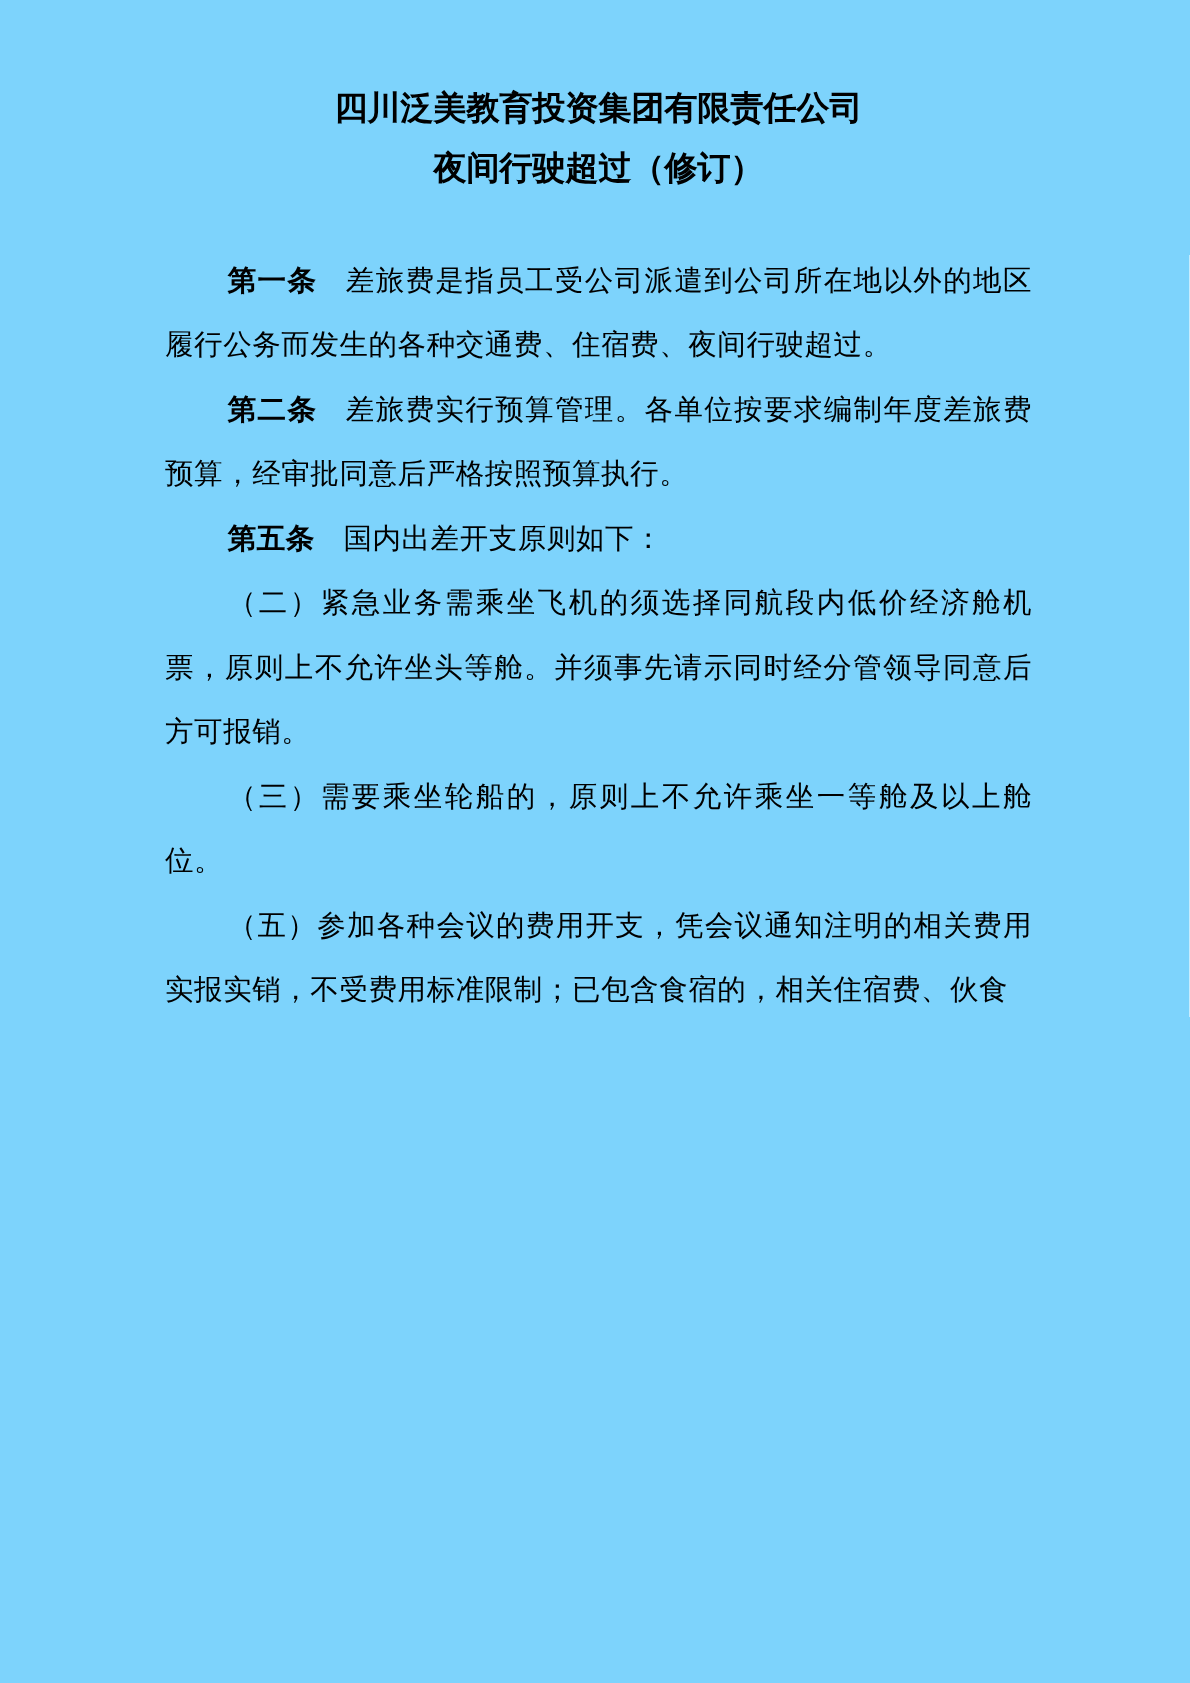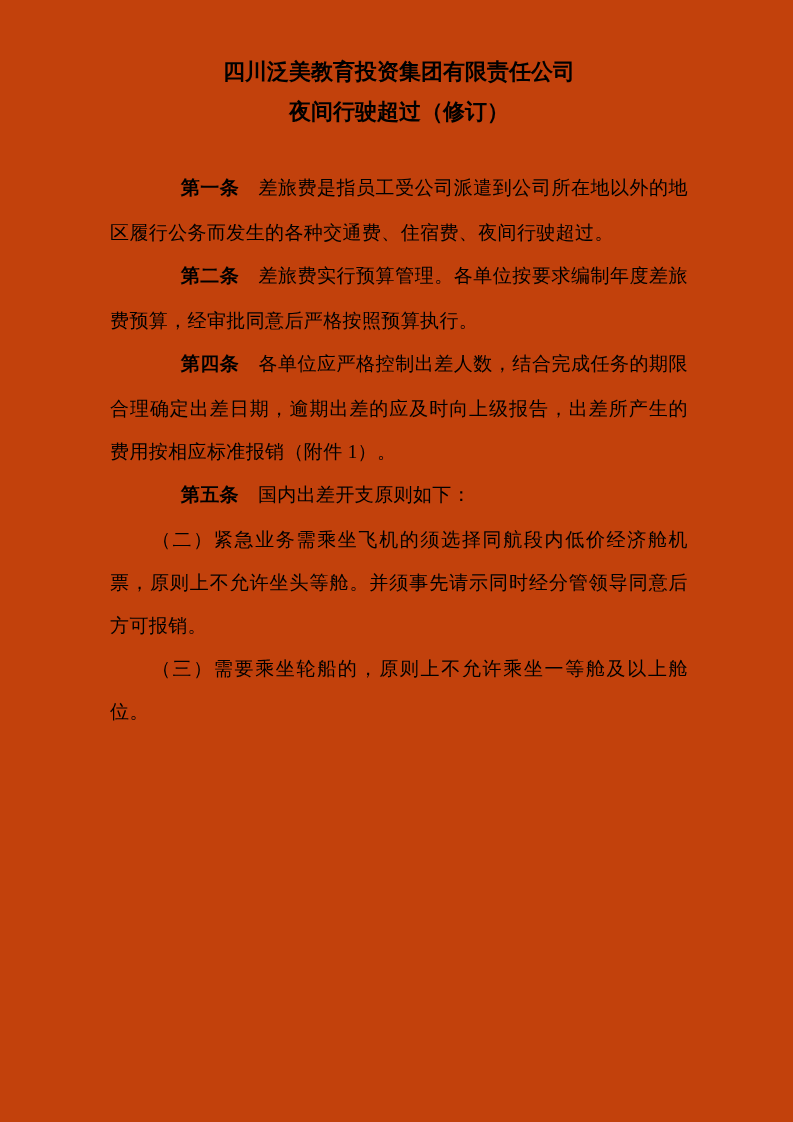--- a/index.html
+++ b/index.html
@@ -5,21 +5,21 @@
   html, body {
     margin: 0;
     padding: 0;
     background: #ffffff;
   }
   .page {
     position: relative;
     width: 793px;
     height: 1122px;
     margin: 0 auto;
-    background: #c2410c;
+    background: #7dd3fc;
     box-sizing: border-box;
     padding: 52px 105px 0 110px;
     overflow: hidden;
     font-family: "Liberation Serif", serif;
     color: #000000;
   }
   .doc-title {
     margin: 0;
     text-align: center;
     font-family: "Liberation Sans", sans-serif;
@@ -35,24 +35,23 @@
     font-size: 19px;
     line-height: 43px;
     text-align: justify;
     letter-spacing: 0.02em;
   }
   .para {
     margin: 0;
     text-indent: 2.2em;
   }
   .para-label {
-    font-family: Liberation Mono, monospace;
+    font-family: Liberation Serif, serif;
     font-weight: 700;
     margin-right: 1em;
-    margin-left: 29px;
   }
   .para-label:empty {
     display: none;
     margin-right: 0;
   }
 </style>
 </head>
 <body>
 
 <div class="page">
@@ -62,26 +61,26 @@
 
   <div class="title-spacer"></div>
 
   <div class="doc-body">
 
     <p class="para"><b class="para-label">第一条</b><span class="para-text">差旅费是指员工受公司派遣到公司所在地以外的地区履行公务而发生的各种交通费、住宿费、夜间行驶超过。</span></p>
 
     <p class="para"><b class="para-label">第二条</b><span class="para-text">差旅费实行预算管理。各单位按要求编制年度差旅费预算，经审批同意后严格按照预算执行。</span></p>
 
 
-    <p class="para"><b class="para-label">第四条</b><span class="para-text">各单位应严格控制出差人数，结合完成任务的期限合理确定出差日期，逾期出差的应及时向上级报告，出差所产生的费用按相应标准报销（附件 1）。</span></p>
 
     <p class="para"><b class="para-label">第五条</b><span class="para-text">国内出差开支原则如下：</span></p>
 
 
     <p class="para"><span class="para-text">（二）紧急业务需乘坐飞机的须选择同航段内低价经济舱机票，原则上不允许坐头等舱。并须事先请示同时经分管领导同意后方可报销。</span></p>
 
     <p class="para"><span class="para-text">（三）需要乘坐轮船的，原则上不允许乘坐一等舱及以上舱位。</span></p>
 
 
+    <p class="para"><span class="para-text">（五）参加各种会议的费用开支，凭会议通知注明的相关费用实报实销，不受费用标准限制；已包含食宿的，相关住宿费、伙食</span></p>
 
   </div>
 
 </div>
 
 </body></html>

